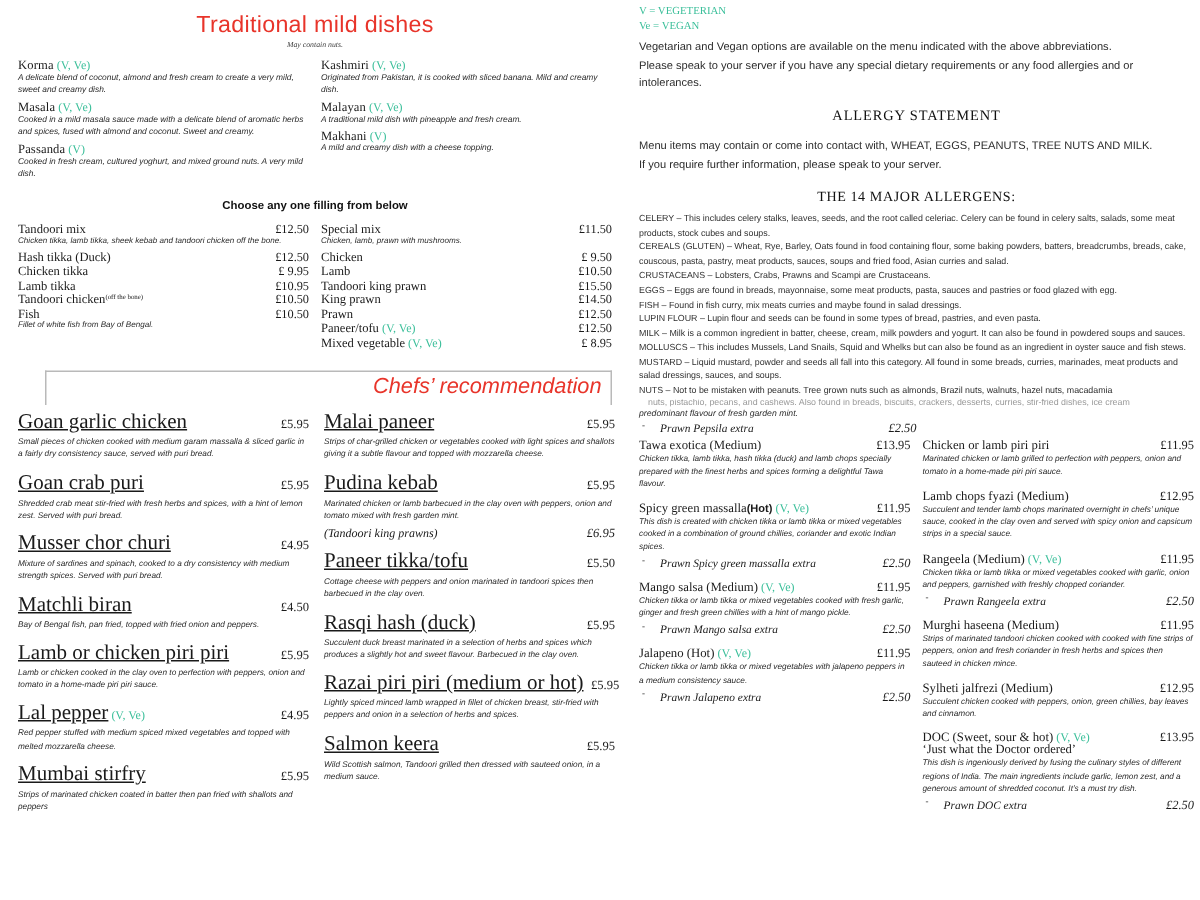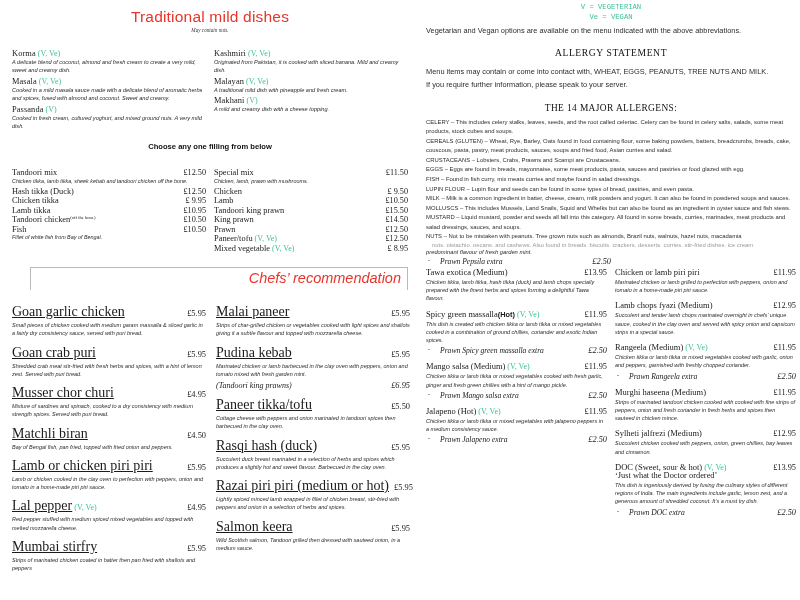--- a/index.html
+++ b/index.html
@@ -16,21 +16,21 @@
   .sec-title{
     text-align:center;color:#e8342a;font-size:15.5px;font-weight:400;
     font-family:"Liberation Sans",sans-serif;letter-spacing:.2px;margin:8px 0 1px 0;
   }
   .sec-sub{
     text-align:center;font-size:5.2px;color:#3a3a3a;font-style:italic;
     font-family:"Liberation Serif",serif;margin-bottom:6px;
   }
 
   .cols2{display:flex;gap:8px;padding:0 12px;box-sizing:border-box;}
-  .col{flex:1;min-width:0;margin-top:10px;}
+  .col{flex:1;min-width:0;}
 
   .dish{margin-bottom:1px;}
   .dhead{display:flex;align-items:baseline;font-size:8.4px;}
   .dname{font-family:"Liberation Serif",serif;font-weight:400;letter-spacing:.1px;white-space:nowrap;}
   .veg{color:#3bbf9a;font-size:8px;margin-left:2px;}
   .tiny{font-size:4.6px;letter-spacing:0;}
   .ddesc{
     font-size:5.6px;font-style:italic;line-height:1.5;color:#2b2b2b;
     font-family:"Liberation Sans",sans-serif;margin:0 0 2px 0;
   }
@@ -58,21 +58,21 @@
   .chefcols{display:flex;gap:10px;padding:4px 10px 0 12px;box-sizing:border-box;}
   .cdish{margin-bottom:7px;}
   .cname{font-size:14px;font-family:"Liberation Serif",serif;white-space:nowrap;text-decoration:underline;}
   .cprice{margin-left:auto;font-size:8.4px;white-space:nowrap;padding-left:5px;}
   .cdesc{font-size:5.5px;font-style:italic;line-height:1.5;
     font-family:"Liberation Sans",sans-serif;color:#2b2b2b;margin-top:1px;}
   .csub{display:flex;align-items:baseline;font-size:8px;font-style:italic;
     font-family:"Liberation Serif",serif;margin-top:3px;}
 
   
-  .vkey{text-align:center;font-size:7.2px;font-family:Liberation Mono, monospace;
+  .vkey{text-align:left;font-size:7.2px;font-family:Liberation Serif, serif;
     color:#8d8d8d;line-height:1.45;}
   .vkey .g{color:#3bbf9a;}
   .rpara{font-size:7.4px;font-family:"Liberation Sans",sans-serif;color:#2c2c2c;
     line-height:1.52;margin:2px 0 0 0;}
   .rhead{text-align:center;font-family:"Liberation Serif",serif;font-size:9.6px;
     letter-spacing:.6px;margin:11px 0 8px 0;color:#111;}
   .rhead2{text-align:center;font-family:"Liberation Serif",serif;font-size:9.4px;
     letter-spacing:.4px;margin:12px 0 5px 0;color:#111;}
   .allerg{font-size:5.9px;font-family:"Liberation Sans",sans-serif;color:#2f2f2f;
     line-height:1.62;margin:0;}
@@ -329,20 +329,21 @@
           </div>
         </div>
     </div>
   </div>
 
   <div class="right">
     <div class="vkey"><span class="g">V = VEGETERIAN</span></div>
     <div class="vkey"><span class="g">Ve = VEGAN</span></div>
 
     <p class="rpara">Vegetarian and Vegan options are available on the menu indicated with the above abbreviations.</p>
+    <p class="rpara">Please speak to your server if you have any special dietary requirements or any food allergies and or intolerances.</p>
 
     <div class="rhead">ALLERGY STATEMENT</div>
 
     <p class="rpara">Menu items may contain or come into contact with, WHEAT, EGGS, PEANUTS, TREE NUTS AND MILK.</p>
     <p class="rpara">If you require further information, please speak to your server.</p>
 
     <div class="rhead2">THE 14 MAJOR ALLERGENS:</div>
 
     <div id="allergen-list">
         <p class="allerg">CELERY – This includes celery stalks, leaves, seeds, and the root called celeriac. Celery can be found in celery salts, salads, some meat products, stock cubes and soups.</p>

